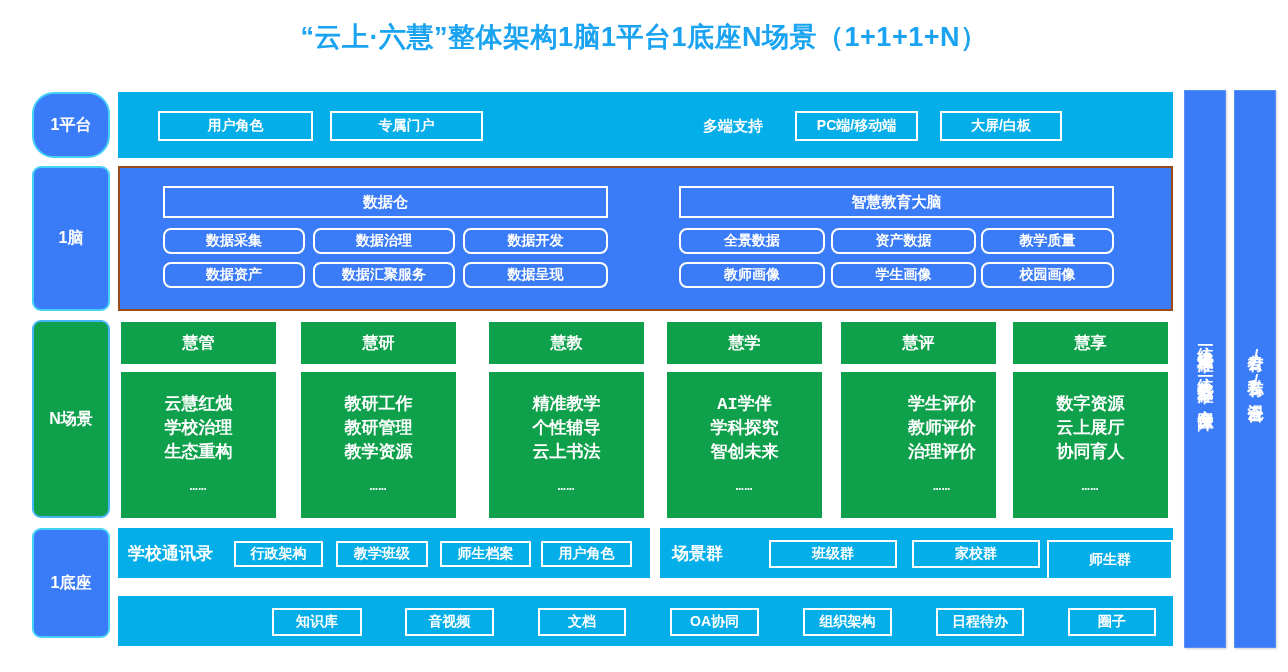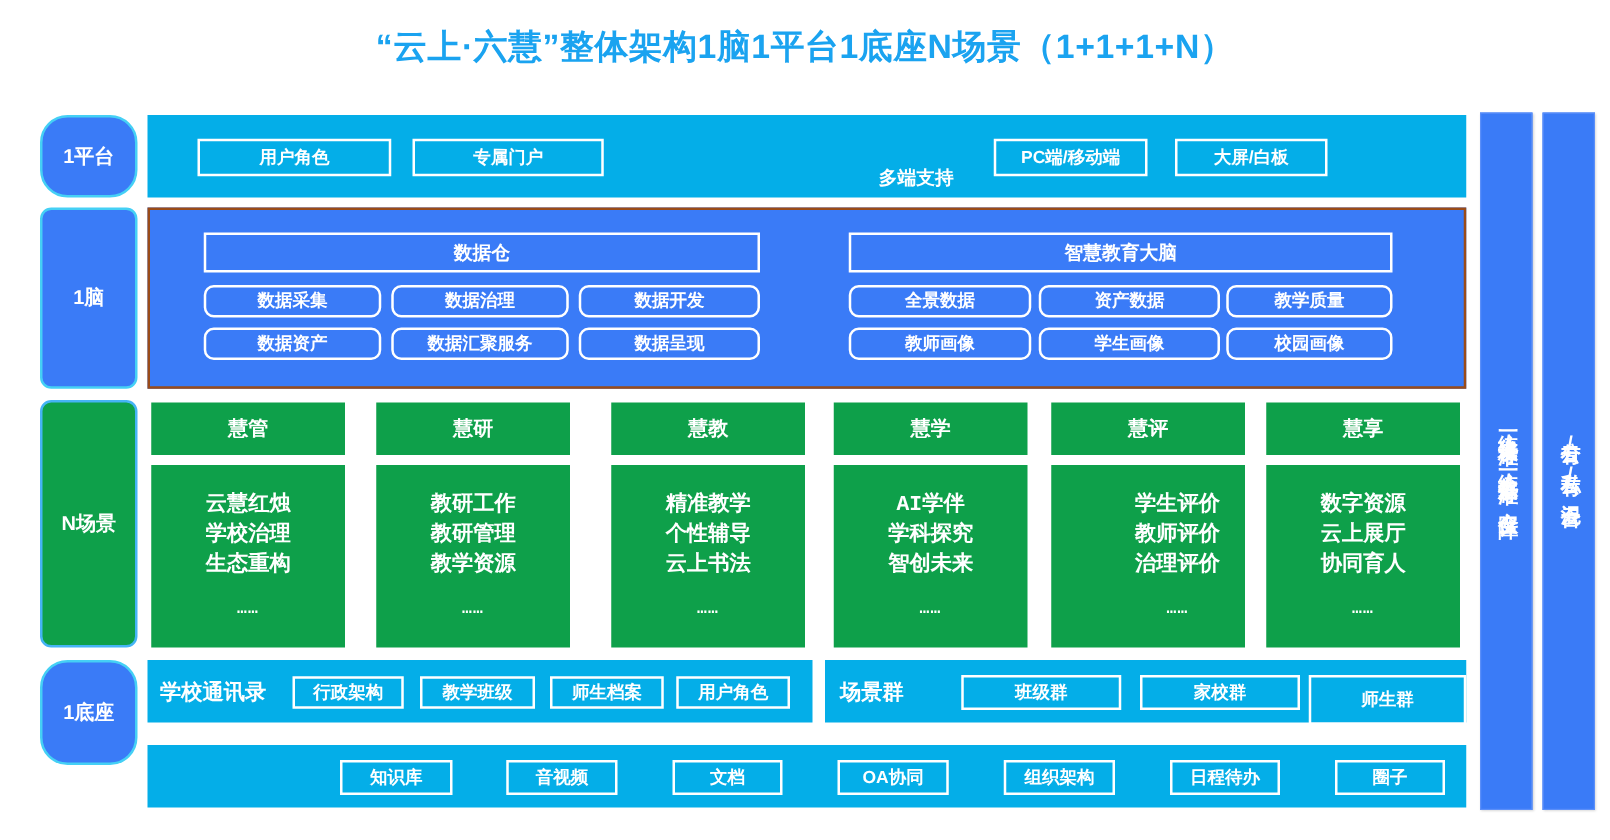--- a/index.html
+++ b/index.html
@@ -95,21 +95,21 @@
 
   <div class="title">“云上·六慧”整体架构1脑1平台1底座N场景（1+1+1+N）</div>
 
   <div class="lbl" style="top:92px;height:66px;border-radius:22px;">1平台</div>
 
   <div class="shell cyan" style="left:118px;top:92px;width:1055px;height:66px;"></div>
 
   <div class="chip sq" style="left:158px;top:111px;width:155px;height:30px;">用户角色</div>
   <div class="chip sq" style="left:330px;top:111px;width:153px;height:30px;">专属门户</div>
 
-  <div class="plainlabel" style="left:703px;top:111px;height:30px;margin-top:16px;">多端支持</div>
+  <div class="plainlabel" style="left:703px;top:111px;height:30px;">多端支持</div>
   <div class="chip sq" style="left:795px;top:111px;width:123px;height:30px;">PC端/移动端</div>
   <div class="chip sq" style="left:940px;top:111px;width:122px;height:30px;">大屏/白板</div>
 
   <div class="lbl" style="top:166px;height:145px;">1脑</div>
 
   <div class="brainwrap" style="left:118px;top:166px;width:1055px;height:145px;"></div>
 
   <div class="chip sq" style="left:163px;top:186px;width:445px;height:32px;font-size:15px;font-family:Liberation Mono, monospace;">数据仓</div>
   <div class="chip round" style="left:163px;top:228px;width:142px;height:26px;">数据采集</div>
   <div class="chip round" style="left:313px;top:228px;width:142px;height:26px;">数据治理</div>
@@ -169,21 +169,21 @@
   </div>
 
   <div class="sc-head" style="left:1013px;top:322px;width:155px;height:42px;">慧享</div>
   <div class="sc-body" style="left:1013px;top:372px;width:155px;height:146px;">
     <span>数字资源</span>
     <span>云上展厅</span>
     <span>协同育人</span>
     <span class="dots">……</span>
   </div>
 
-  <div class="lbl" style="top:528px;height:84px;border-radius:22px;">1底座</div>
+  <div class="lbl" style="top:528px;height:110px;">1底座</div>
 
   <div class="shell cyan" style="left:118px;top:528px;width:532px;height:50px;"></div>
   <div class="shell cyan" style="left:660px;top:528px;width:513px;height:50px;"></div>
 
   <div class="plainlabel" style="left:128px;top:528px;height:50px;font-size:17px;">学校通讯录</div>
   <div class="chip sq" style="left:234px;top:541px;width:89px;height:26px;">行政架构</div>
   <div class="chip sq" style="left:336px;top:541px;width:92px;height:26px;">教学班级</div>
   <div class="chip sq" style="left:440px;top:541px;width:91px;height:26px;">师生档案</div>
   <div class="chip sq" style="left:541px;top:541px;width:91px;height:26px;">用户角色</div>
 

